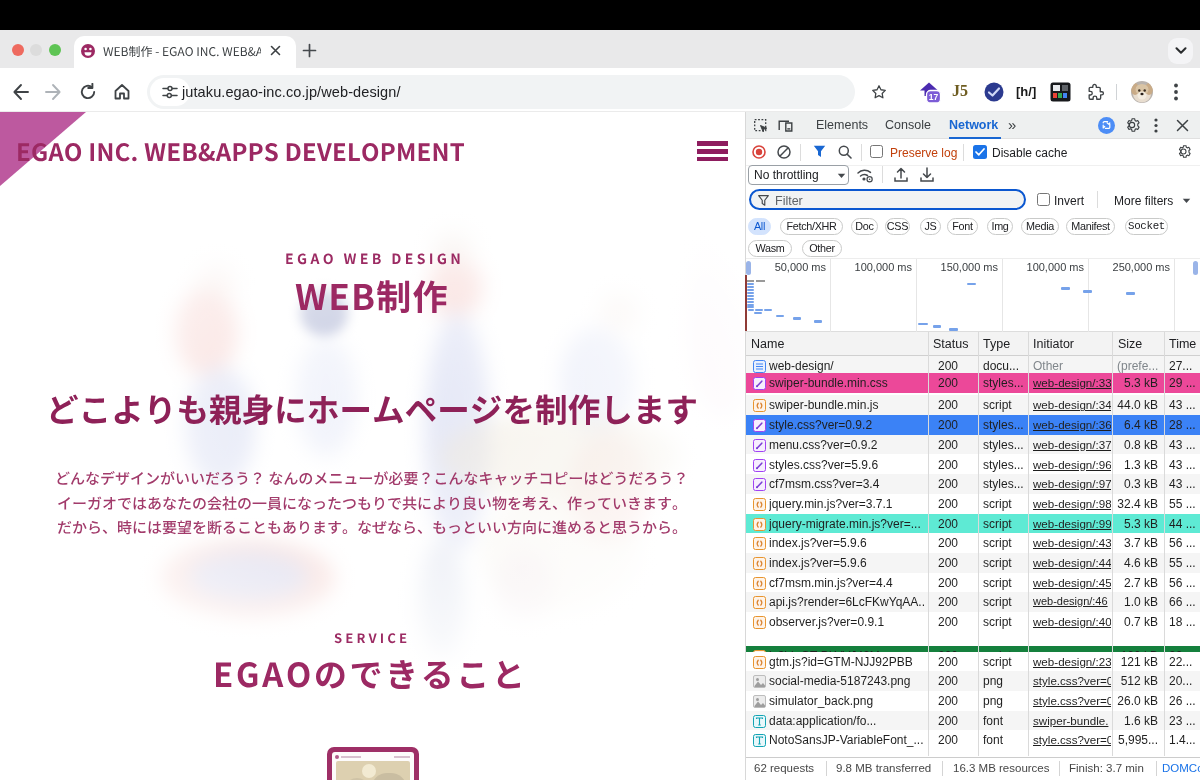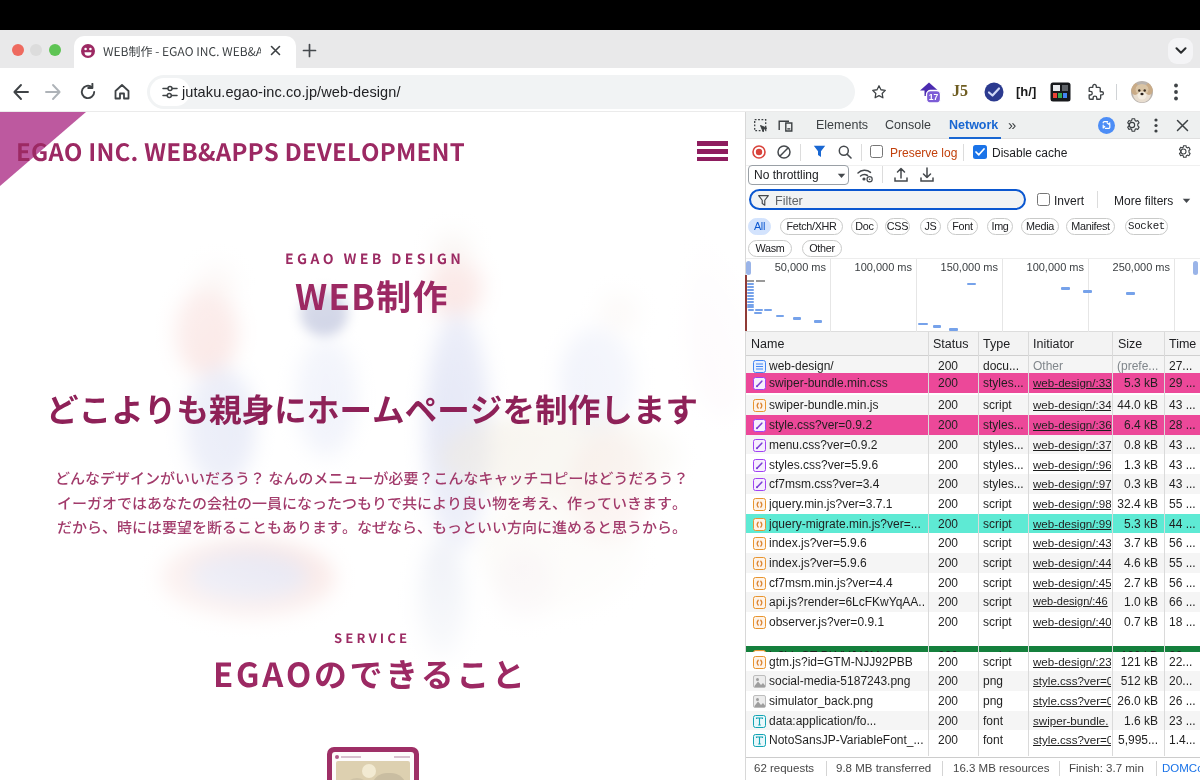--- a/index.html
+++ b/index.html
@@ -397,21 +397,21 @@
               <rect x="0.5" y="0.5" width="12" height="12" rx="2" fill="#fef3e8" stroke="#e8952f"></rect>
               <path d="M5.2 4.2 c-1.3 1.6 -1.3 3.3 0 4.9 M7.8 4.2 c1.3 1.6 1.3 3.3 0 4.9" fill="none" stroke="#d87f2a" stroke-width="1.3" stroke-linecap="round"></path>
             </svg></div>
 <div class="cell" style="left:23px;width:155px">swiper-bundle.min.js</div>
 <div class="cell" style="left:192px">200</div>
 <div class="cell" style="left:237px;width:42px">script</div>
 <div class="cell init" style="left:287px;width:78px;font-size:11.6px">web-design/:34</div>
 <div class="cell" style="left:366px;width:46px;text-align:right">44.0 kB</div>
 <div class="cell" style="left:423px;width:32px">43 ...</div>
 </div>
-<div class="row" style="top:59.1px;background:#ec4899">
+<div class="row" style="top:59.1px;background:#3b82f6">
 <div class="abs" style="left:7px;top:3px"><svg width="13" height="13" viewBox="0 0 13 13">
               <rect x="0.5" y="0.5" width="12" height="12" rx="2" fill="#f6eefe" stroke="#a142f4"></rect>
               <path d="M4 9.2 L8.8 4.2" stroke="#7b3fd4" stroke-width="1.6" stroke-linecap="round"></path>
               <circle cx="4" cy="9.2" r="1" fill="#7b3fd4"></circle>
             </svg></div>
 <div class="cell" style="left:23px;width:155px">style.css?ver=0.9.2</div>
 <div class="cell" style="left:192px">200</div>
 <div class="cell" style="left:237px;width:42px">styles...</div>
 <div class="cell init" style="left:287px;width:78px;font-size:11.6px">web-design/:36</div>
 <div class="cell" style="left:366px;width:46px;text-align:right">6.4 kB</div>

